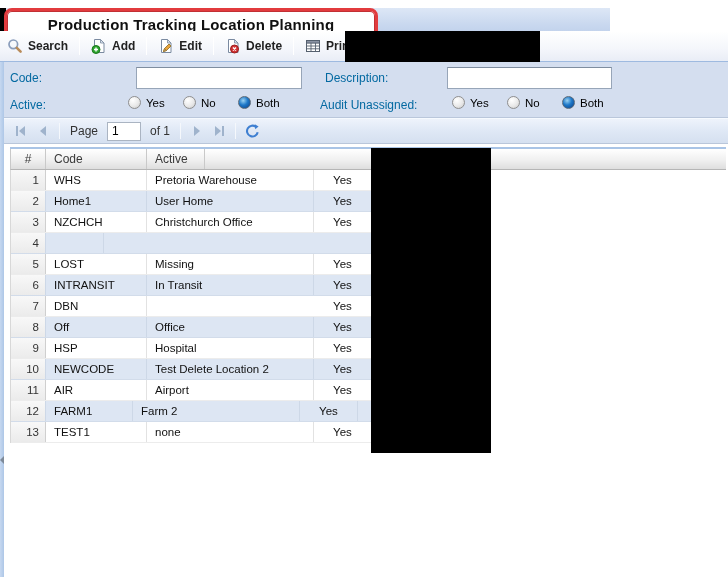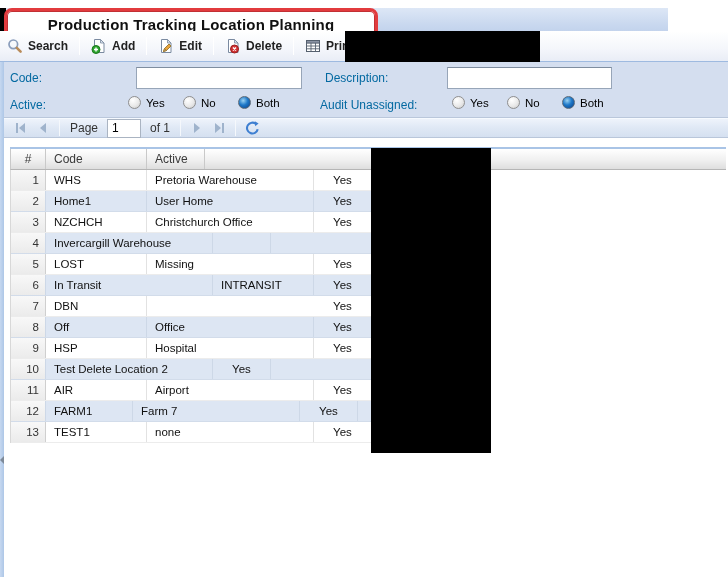--- a/index.html
+++ b/index.html
@@ -4,21 +4,21 @@
 <style>
   * { margin:0; padding:0; box-sizing:border-box; }
   body { background:#888; font-family:"Liberation Sans", sans-serif; }
   .screen {
     position:relative; width:728px; height:577px; background:#ffffff;
     overflow:hidden; font-family:"Liberation Sans", sans-serif;
   }
 
   
   .titlebar {
-    position:absolute; left:0; top:8px; width:668px; height:31px;
+    position:absolute; left:0; top:8px; width:610px; height:31px;
     background:linear-gradient(to bottom,#dde7f6 0%,#c9d8ef 55%,#bcceea 100%);
     border-bottom:1px solid #aabfdd;
   }
   .redact { position:absolute; background:#000; }
   .title-box {
     position:absolute; left:4px; top:0px; width:374px; height:33px;
     background:#ffffff; border:3px solid #e23b3e; border-radius:8px;
     display:flex; align-items:center; justify-content:center;
     box-shadow:0 0 0 1px #c23034 inset;
   }
@@ -53,21 +53,21 @@
   .radio-circle {
     width:13px; height:13px; border-radius:50%;
     background:radial-gradient(circle at 35% 30%, #ffffff 0%, #e9e9e9 55%, #c9c9c9 100%);
     border:1px solid #8f8f8f; position:relative;
   }
   .radio-circle.checked { background:radial-gradient(circle at 38% 32%, #9ad2f2 0%, #1e78c8 45%, #0b3f86 100%); border-color:#5a6a7a; }
   .radio-lbl { font-size:11.5px; color:#000; }
 
   
   .paging-bar {
-    position:absolute; left:0; top:118px; width:728px; height:20px;
+    position:absolute; left:0; top:118px; width:728px; height:26px;
     background:linear-gradient(to bottom,#eef3fb 0%,#dfe8f5 50%,#d5e0f0 100%);
     border-top:1px solid #f6faff; border-bottom:1px solid #b9c6da;
     display:flex; align-items:center; padding-left:10px;
   }
   .pbtn { width:22px; height:20px; display:flex; align-items:center; justify-content:center; border-radius:3px; }
   .psep { width:1px; height:16px; background:#bfcadb; border-right:1px solid #f5f8fc; margin:0 5px; }
   .paging-bar .plabel { font-size:12px; color:#333; margin:0 5px; }
   .page-input {
     width:34px; height:19px; border:1px solid #aab4c2; background:#fff;
     font-size:12px; text-align:left; padding:0 4px; margin:0 4px;
@@ -276,33 +276,32 @@
           <div class="gcell center" style="width: 58px;">Yes</div>
         </div>
         <div class="grow">
           <div class="gcell numc" style="width: 35px;">3</div>
           <div class="gcell" style="width: 101px;">NZCHCH</div>
           <div class="gcell" style="width: 167px;">Christchurch Office</div>
           <div class="gcell center" style="width: 58px;">Yes</div>
         </div>
         <div class="grow alt">
           <div class="gcell numc" style="width: 35px;">4</div>
-          <div class="gcell" style="width: 167px;">Invercargill Warehouse</div>
           <div class="gcell center" style="width: 58px;"></div>
         </div>
         <div class="grow">
           <div class="gcell numc" style="width: 35px;">5</div>
           <div class="gcell" style="width: 101px;">LOST</div>
           <div class="gcell" style="width: 167px;">Missing</div>
           <div class="gcell center" style="width: 58px;">Yes</div>
         </div>
         <div class="grow alt">
           <div class="gcell numc" style="width: 35px;">6</div>
+          <div class="gcell" style="width: 101px;">INTRANSIT</div>
           <div class="gcell" style="width: 167px;">In Transit</div>
-          <div class="gcell" style="width: 101px;">INTRANSIT</div>
           <div class="gcell center" style="width: 58px;">Yes</div>
         </div>
         <div class="grow">
           <div class="gcell numc" style="width: 35px;">7</div>
           <div class="gcell" style="width: 101px;">DBN</div>
           <div class="gcell" style="width: 167px; margin-top: 43px;">Durban</div>
           <div class="gcell center" style="width: 58px;">Yes</div>
         </div>
         <div class="grow alt">
           <div class="gcell numc" style="width: 35px;">8</div>
@@ -311,33 +310,34 @@
           <div class="gcell center" style="width: 58px;">Yes</div>
         </div>
         <div class="grow">
           <div class="gcell numc" style="width: 35px;">9</div>
           <div class="gcell" style="width: 101px;">HSP</div>
           <div class="gcell" style="width: 167px;">Hospital</div>
           <div class="gcell center" style="width: 58px;">Yes</div>
         </div>
         <div class="grow alt">
           <div class="gcell numc" style="width: 35px;">10</div>
+          <div class="gcell" style="width: 101px;">NEWCODE</div>
           <div class="gcell" style="width: 167px;">Test Delete Location 2</div>
           <div class="gcell center" style="width: 58px;">Yes</div>
         </div>
         <div class="grow">
           <div class="gcell numc" style="width: 35px;">11</div>
           <div class="gcell" style="width: 101px;">AIR</div>
           <div class="gcell" style="width: 167px;">Airport</div>
           <div class="gcell center" style="width: 58px;">Yes</div>
         </div>
         <div class="grow alt">
           <div class="gcell numc" style="width: 35px;">12</div>
           <div class="gcell" style="width: 87px;">FARM1</div>
-          <div class="gcell" style="width: 167px;">Farm 7</div>
+          <div class="gcell" style="width: 167px;">Farm 2</div>
           <div class="gcell center" style="width: 58px;">Yes</div>
         </div>
         <div class="grow">
           <div class="gcell numc" style="width: 35px;">13</div>
           <div class="gcell" style="width: 101px;">TEST1</div>
           <div class="gcell" style="width: 167px;">none</div>
           <div class="gcell center" style="width: 58px;">Yes</div>
         </div>
       </div>
   </div>

